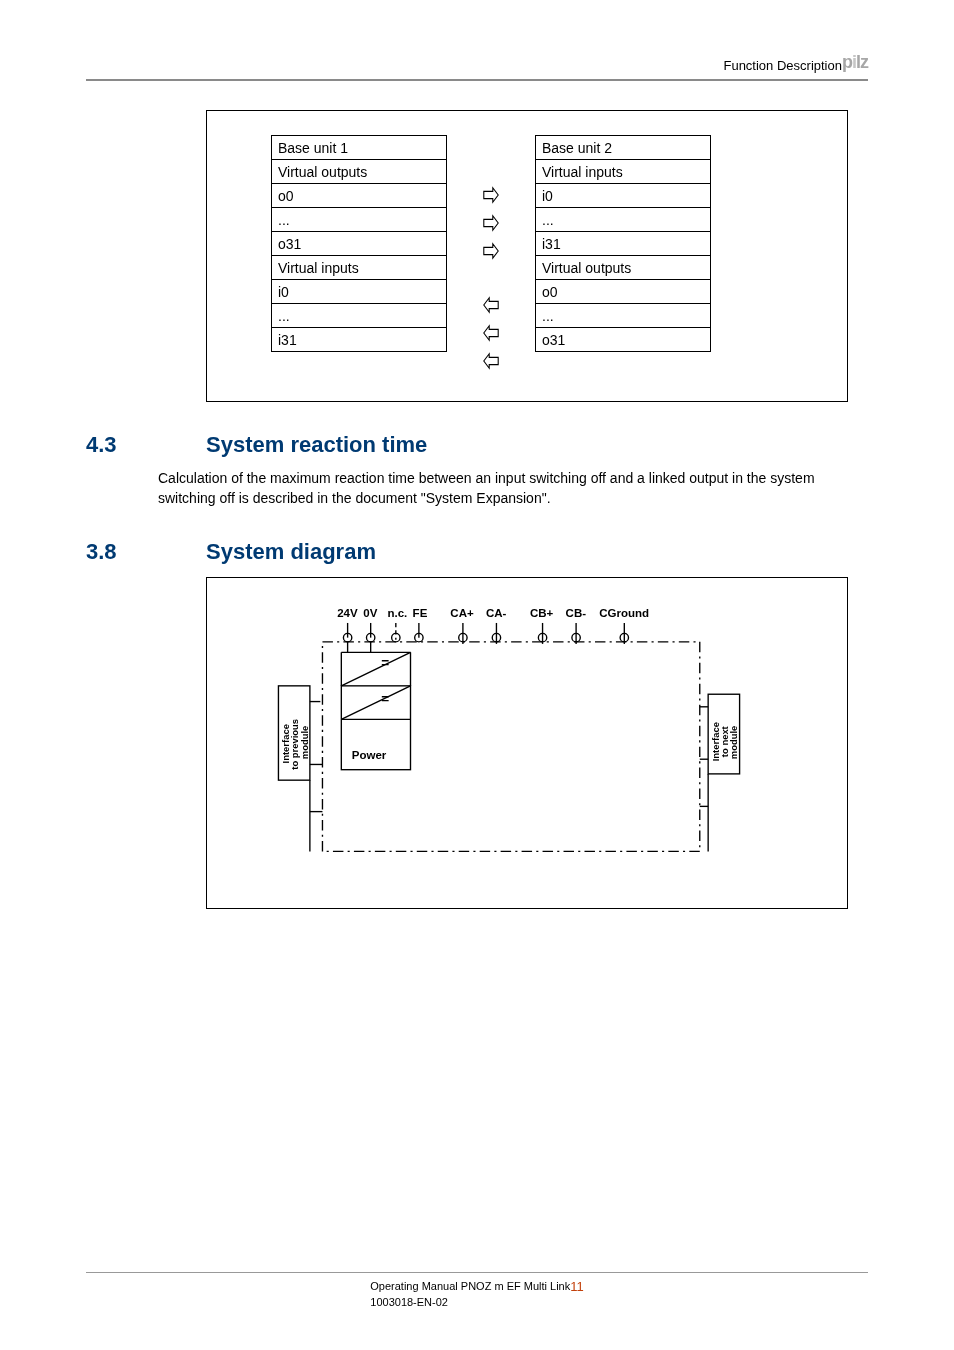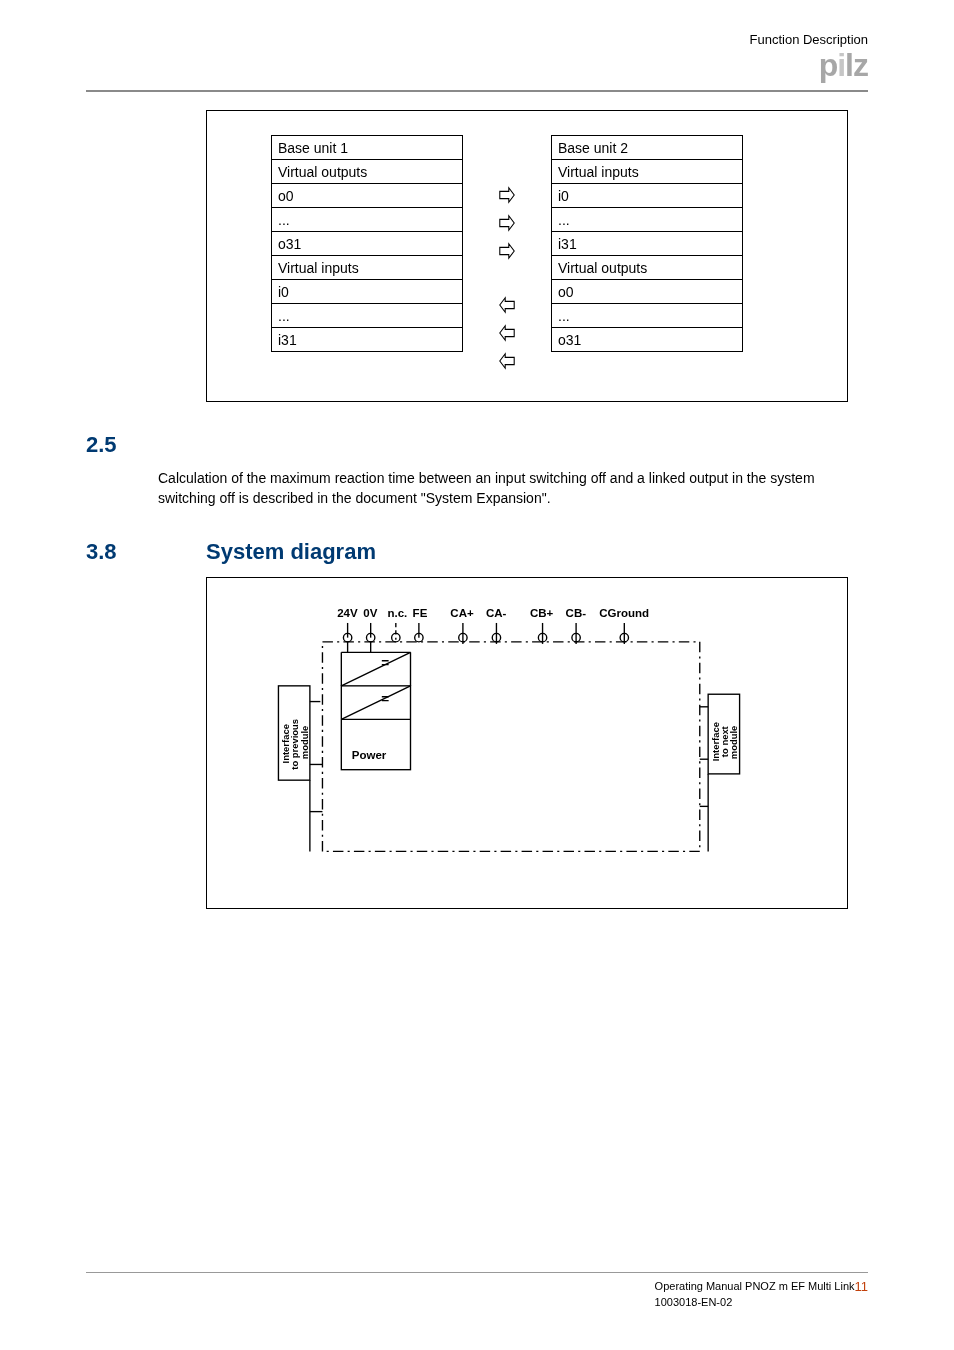--- a/index.html
+++ b/index.html
@@ -6,40 +6,38 @@
   body {
     width: 954px;
     height: 1350px;
     font-family: Arial, Helvetica, sans-serif;
     background: #fff;
     position: relative;
     color: #000;
   }
   .header {
     position: absolute;
-    top: 32px;
+    top: 52px;
     left: 86px;
     right: 86px;
     display: flex;
-    justify-content: flex-start;
+    justify-content: flex-end;
     align-items: flex-end;
     border-bottom: 2px solid #8a8a8a;
     padding-bottom: 6px;
-    flex-direction: column;
   }
   .header-title {
     font-size: 13px;
     color: #000;
   }
   .logo {
-    font-size: 32px;
+    font-size: 18px;
     font-weight: 700;
     color: #a7a7a7;
     letter-spacing: -1px;
-    margin-left: 15px;
   }
   .logo .dot {
     color: #c6c6c6;
     display: inline-block;
     position: relative;
   }
   .content {
     position: absolute;
     left: 86px;
     right: 86px;
@@ -50,21 +48,21 @@
     margin-left: 120px;
     margin-right: 20px;
     padding: 24px 48px 28px 64px;
   }
   .fig-inner {
     display: flex;
     gap: 30px;
     align-items: flex-start;
   }
   .col-left, .col-right {
-    width: 192px;
+    width: 176px;
     border-radius: 26px;
   }
   .col-mid {
     display: flex;
     flex-direction: column;
     padding-top: 48px;
     gap: 4px;
     align-items: center;
     width: 28px;
   }
@@ -114,21 +112,21 @@
   }
 
   .footer {
     position: absolute;
     bottom: 40px;
     left: 86px;
     right: 86px;
     border-top: 1px solid #999;
     padding-top: 6px;
     display: flex;
-    justify-content: flex-end;
+    justify-content: center;
     align-items: flex-start;
   }
   .footer-left {
     font-size: 11px;
     color: #000;
     line-height: 1.4;
   }
   .footer-right {
     font-size: 13px;
     color: #c2410c;
@@ -198,21 +196,22 @@
         <div class="cell">i31</div>
         <div class="cell">Virtual outputs</div>
         <div class="cell">o0</div>
         <div class="cell">...</div>
         <div class="cell">o31</div>
       </div>
     </div>
   </div>
 
   <div class="sec-row">
-    <div class="sec-num">2.5</div>
+    <div class="sec-num">4.3</div>
+    <div class="sec-title">System reaction time</div>
   </div>
   <div class="sec-body">Calculation of the maximum reaction time between an input switching off and a linked output in the system switching off is described in the document "System Expansion".</div>
 
   <div class="sec-row">
     <div class="sec-num">3.8</div>
     <div class="sec-title">System diagram</div>
   </div>
 
   <div class="block-diagram">
     <svg viewBox="0 0 520 260" width="100%">

